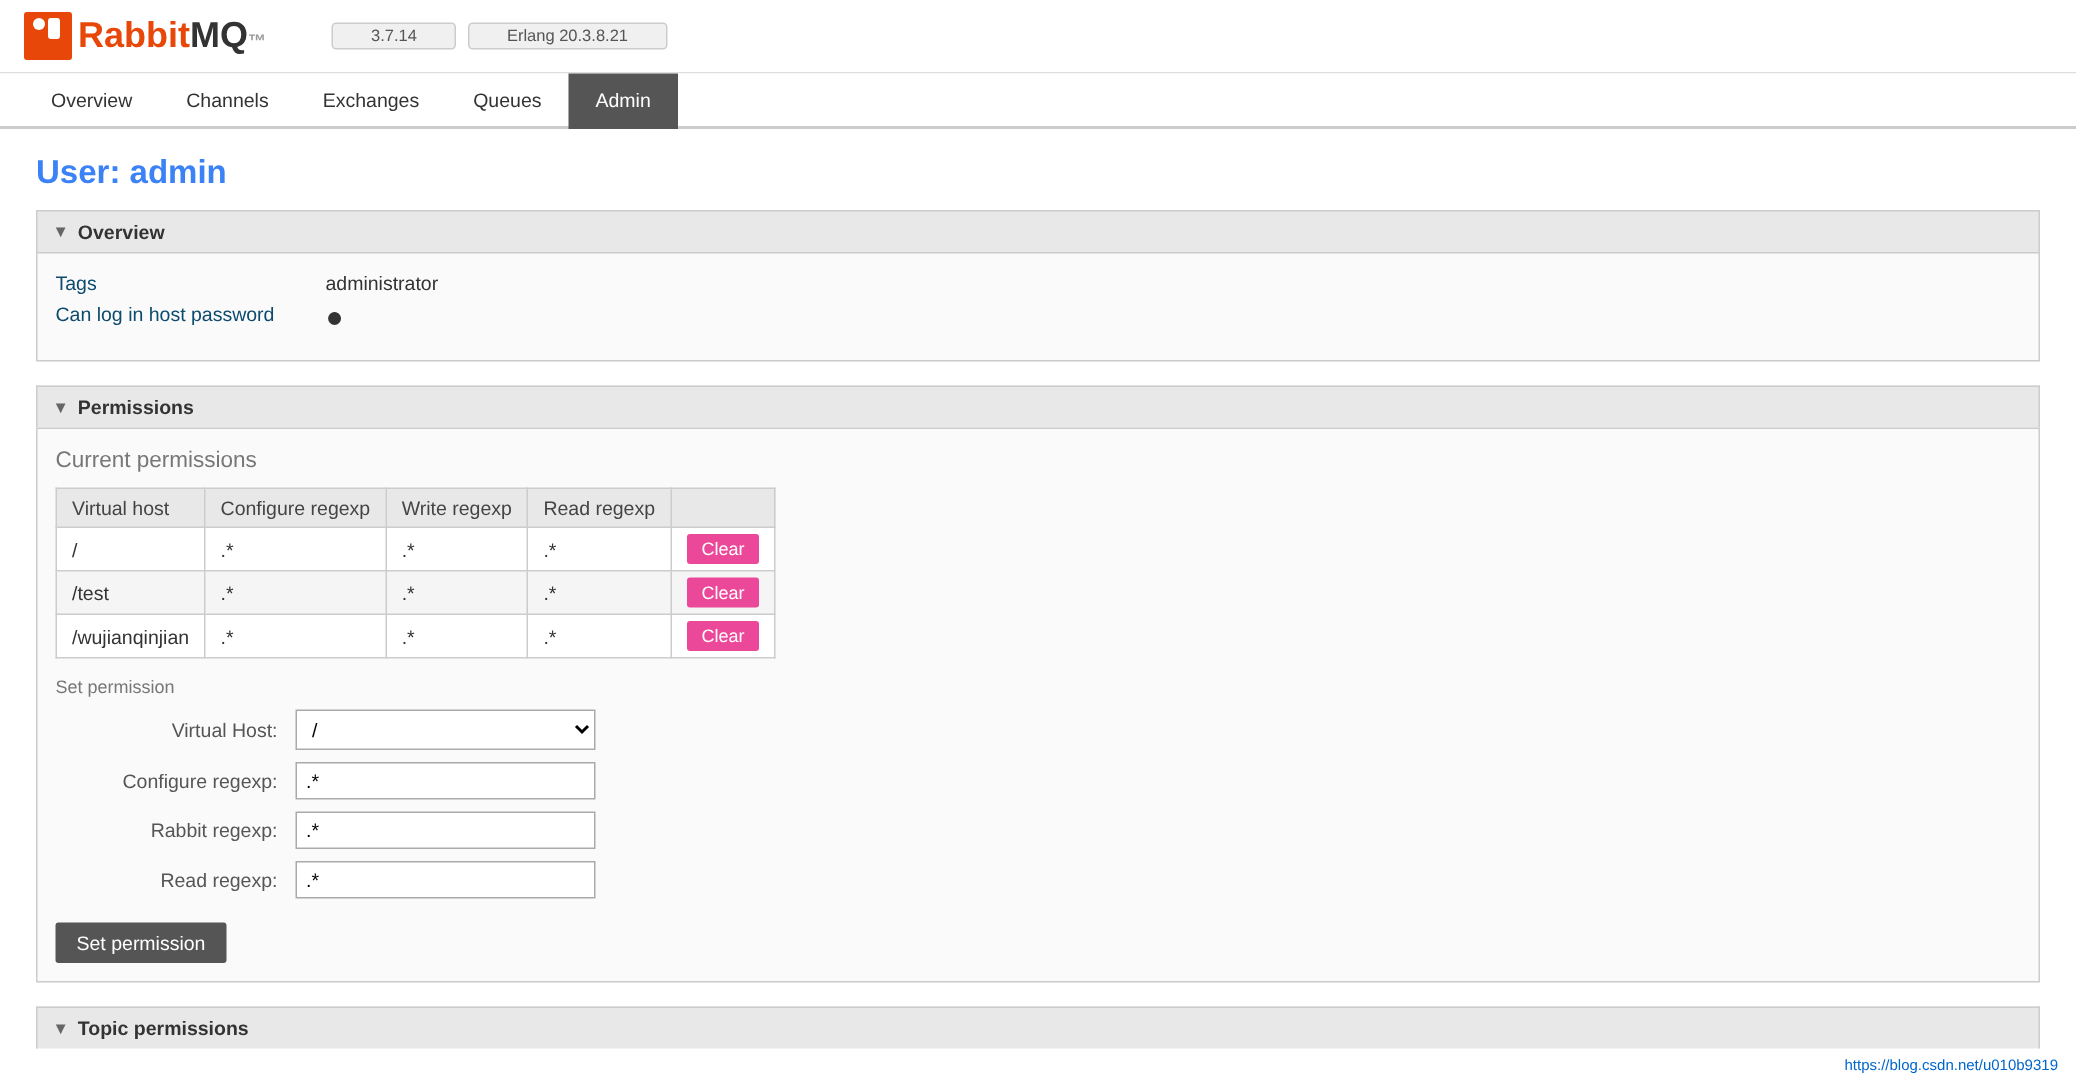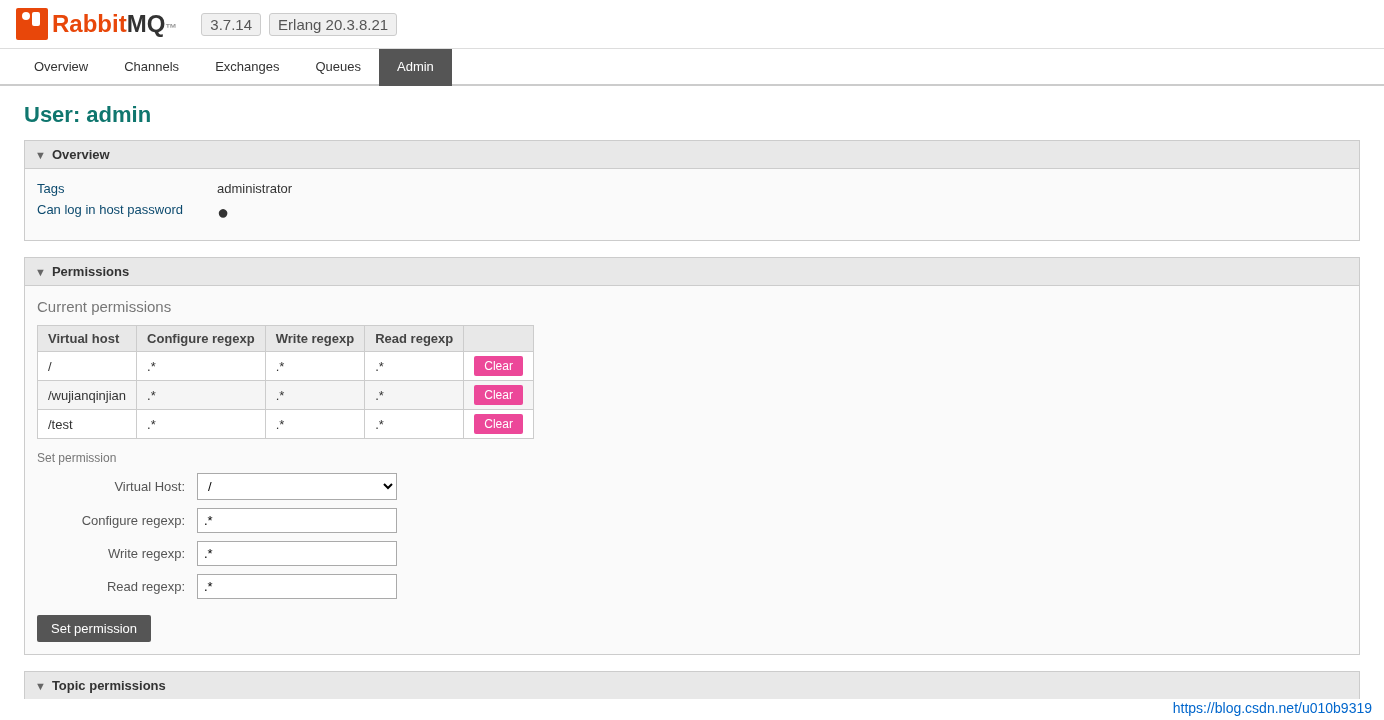--- a/index.html
+++ b/index.html
@@ -1,69 +1,69 @@
 <!DOCTYPE html>
 <html><head>
   <meta charset="utf-8">
   <style>
     * { box-sizing: border-box; margin: 0; padding: 0; }
     body { font-family: Arial, sans-serif; font-size: 13px; color: #333; background: #fff; }
 
     
     #header { display: flex; align-items: center; padding: 8px 16px; border-bottom: 1px solid #ddd; background: #fff; }
-    #logo { display: flex; align-items: center; margin-right: 12px; }
+    #logo { display: flex; align-items: center; margin-right: 32px; }
     .logo-icon { width: 32px; height: 32px; background: #e8470a; display: inline-block; border-radius: 2px; margin-right: 4px; position: relative; }
     .logo-icon::before { content: ''; position: absolute; top: 4px; left: 6px; width: 8px; height: 8px; background: #fff; border-radius: 50%; }
     .logo-icon::after { content: ''; position: absolute; top: 4px; left: 16px; width: 8px; height: 14px; background: #fff; border-radius: 2px; }
     .version-info { display: flex; gap: 8px; margin-left: 12px; }
-    .version-badge { background: #f0f0f0; border: 1px solid #ccc; border-radius: 3px; padding: 2px 8px; font-size: 15px; color: #555; }
+    .version-badge { background: #f0f0f0; border: 1px solid #ccc; border-radius: 3px; padding: 2px 25px; font-size: 11px; color: #555; }
 
     
     #nav { display: flex; border-bottom: 2px solid #ccc; background: #fff; padding: 0 16px; }
     .nav-item { padding: 10px 18px; cursor: pointer; font-size: 13px; color: #333; text-decoration: none; border-bottom: 2px solid transparent; margin-bottom: -2px; }
     .nav-item.active { background: #555; color: #fff; }
 
     
     #content { padding: 16px 24px; }
 
     
-    .page-title { font-size: 22px; font-weight: normal; color: #0f766e; margin-bottom: 12px; }
+    .page-title { font-size: 22px; font-weight: normal; color: #3b82f6; margin-bottom: 12px; }
     .page-title span { font-weight: bold; }
 
     
     .section { margin-bottom: 16px; }
     .section-header { background: #e8e8e8; padding: 6px 10px; display: flex; align-items: center; cursor: pointer; border: 1px solid #ccc; border-bottom: none; }
     .section-arrow { margin-right: 6px; color: #666; font-size: 11px; }
     .section-title { font-weight: bold; font-size: 13px; color: #333; }
     .section-body { border: 1px solid #ccc; padding: 12px; background: #fafafa; }
 
     
     .field-row { display: flex; margin-bottom: 6px; }
     .field-label { width: 180px; text-align: left; padding-right: 12px; color: #0c4a6e; }
     .field-value { color: #333; }
     .bullet { font-size: 20px; line-height: 1; }
 
     
     .sub-label { color: #777; font-size: 15px; margin-bottom: 10px; }
     table { border-collapse: collapse; font-size: 13px; }
-    table th { background: #e8e8e8; border: 1px solid #ccc; padding: 5px 10px; text-align: left; font-weight: bold; color: #444; margin-top: 39px; }
+    table th { background: #e8e8e8; border: 1px solid #ccc; padding: 5px 10px; text-align: left; font-weight: normal; color: #444; margin-top: 39px; }
     table td { border: 1px solid #ccc; padding: 4px 10px; background: #fff; }
     table tr:nth-child(even) td { background: #f5f5f5; }
     .clear-btn { background: #ec4899; color: #fff; border: none; padding: 3px 10px; cursor: pointer; border-radius: 2px; font-size: 12px; }
 
     
     .set-permission-label { color: #777; font-size: 12px; margin: 12px 0 8px; }
     .form-row { display: flex; align-items: center; margin-bottom: 8px; }
     .form-label { width: 160px; text-align: right; padding-right: 12px; color: #555; }
     .form-input { border: 1px solid #aaa; padding: 4px 6px; font-size: 13px; width: 200px; }
     select.form-select { border: 1px solid #aaa; padding: 4px 6px; font-size: 13px; width: 200px; background: #fff; }
     .set-perm-btn { background: #555; color: #fff; border: none; padding: 6px 14px; cursor: pointer; border-radius: 2px; font-size: 13px; margin-top: 8px; }
 
     
-    #footer { position: fixed; bottom: 4px; right: 12px; font-size: 14px; color: #0066cc; }
+    #footer { position: fixed; bottom: 4px; right: 12px; font-size: 10px; color: #0066cc; }
   </style>
 </head>
 <body>
 
 <div id="header">
   <div id="logo">
     <div class="logo-icon"></div>
     <span style="font-size:24px;font-weight:bold;color:#333;">
       <span style="color:#e8470a;">Rabbit</span><span>MQ</span><span style="font-size:12px;color:#999;">™</span>
     </span>
@@ -124,28 +124,28 @@
         </thead>
         <tbody id="permissions-tbody">
         <tr>
       <td>/</td>
       <td>.*</td>
       <td>.*</td>
       <td>.*</td>
       <td><button class="clear-btn">Clear</button></td>
     </tr>
             <tr>
-      <td>/wujianqinjian</td>
+      <td>/test</td>
       <td>.*</td>
       <td>.*</td>
       <td>.*</td>
       <td><button class="clear-btn">Clear</button></td>
     </tr>
             <tr>
-      <td>/test</td>
+      <td>/wujianqinjian</td>
       <td>.*</td>
       <td>.*</td>
       <td>.*</td>
       <td><button class="clear-btn">Clear</button></td>
     </tr>
           </tbody>
       </table>
 
       
       <div class="set-permission-label">Set permission</div>
@@ -153,21 +153,21 @@
       <div class="form-row">
         <label class="form-label">Virtual Host:</label>
         <select class="form-select" id="vhost-select">
         <option value="/">/</option><option value="/new_add_host">/new_add_host</option><option value="/test">/test</option><option value="/wujianqinjian">/wujianqinjian</option></select>
       </div>
       <div class="form-row">
         <label class="form-label">Configure regexp:</label>
         <input class="form-input" type="text" id="configure-input" value=".*" style="">
       </div>
       <div class="form-row">
-        <label class="form-label">Write regexp:</label>
+        <label class="form-label">Rabbit regexp:</label>
         <input class="form-input" type="text" id="write-input" value=".*" style="">
       </div>
       <div class="form-row">
         <label class="form-label">Read regexp:</label>
         <input class="form-input" type="text" id="read-input" value=".*" style="">
       </div>
       <button class="set-perm-btn">Set permission</button>
     </div>
   </div>
 

